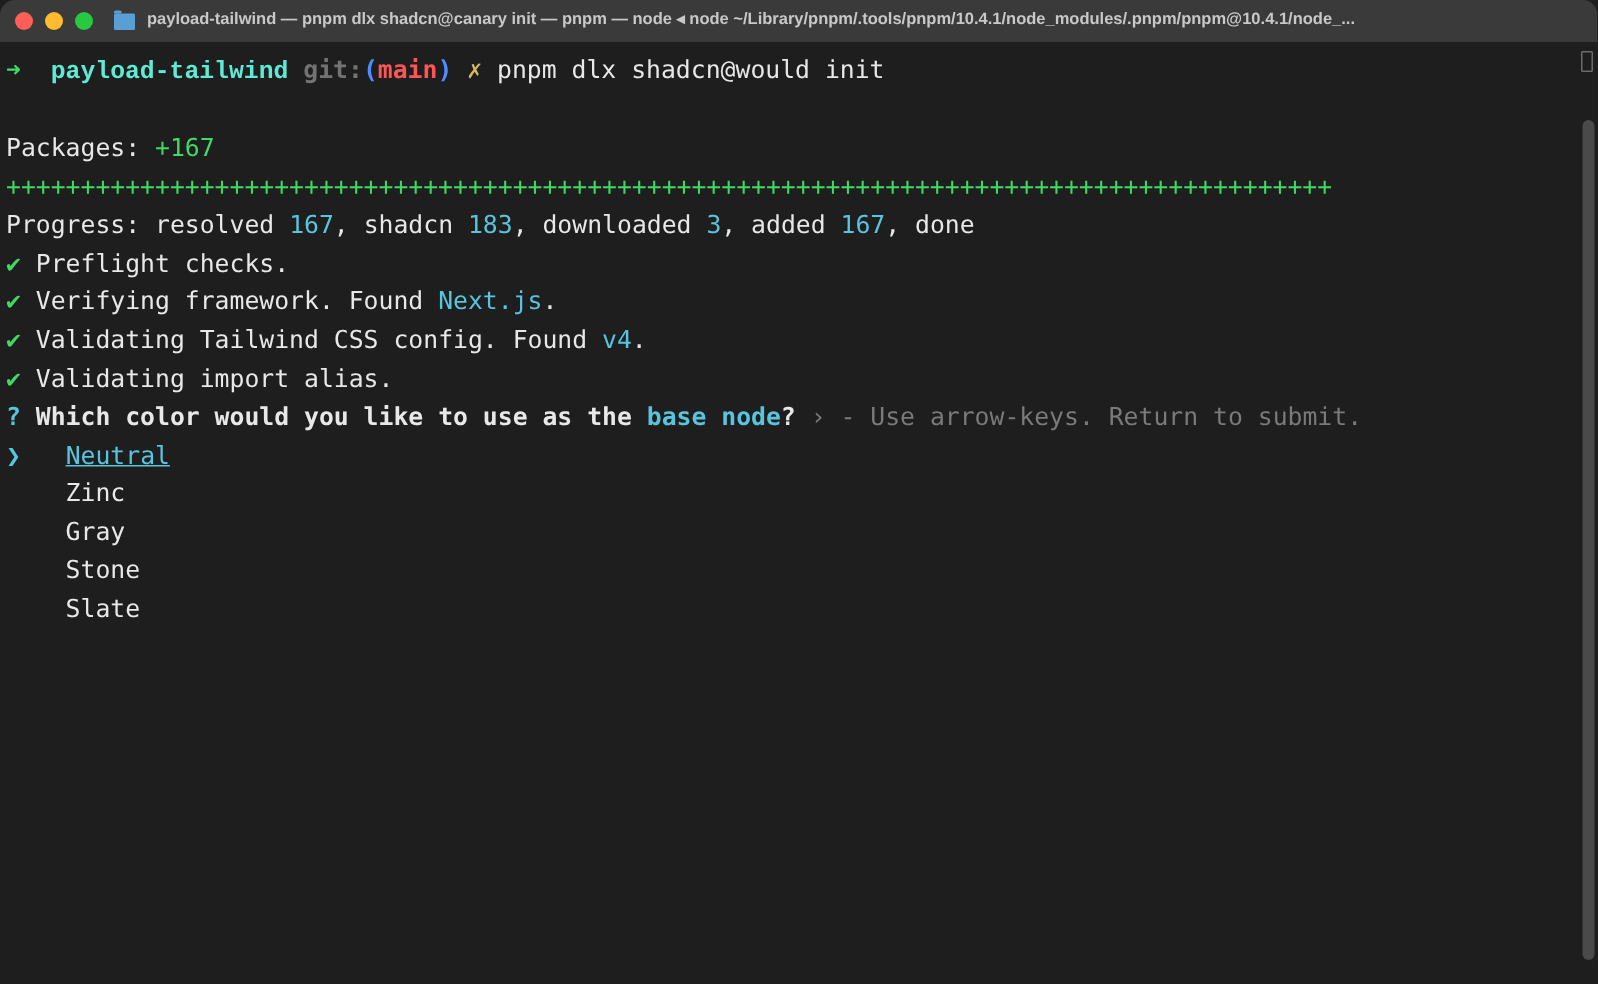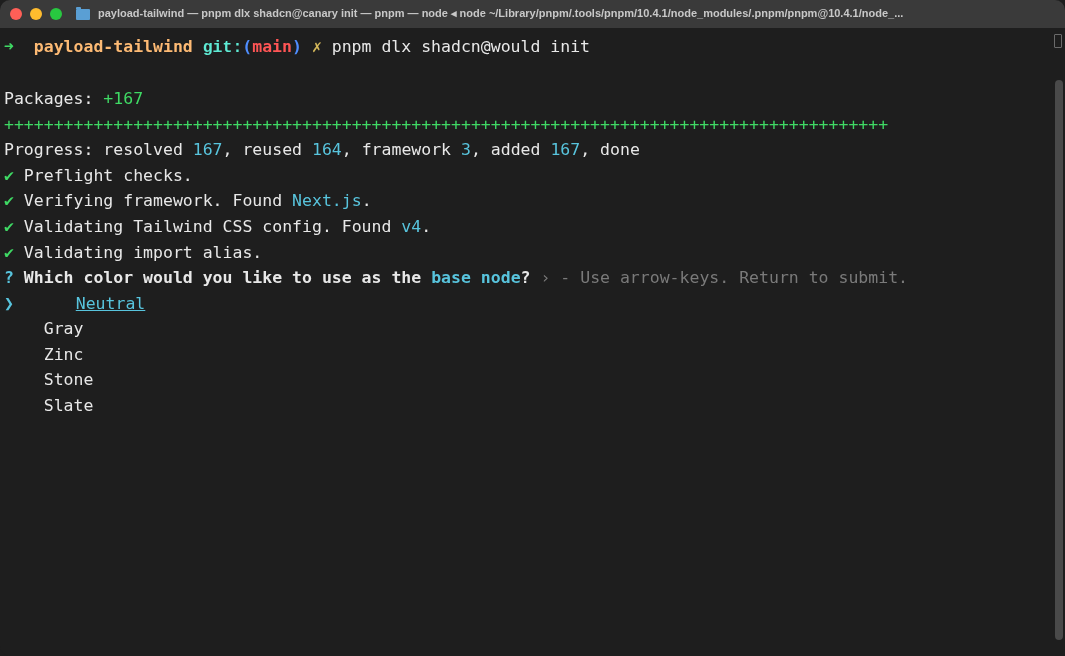--- a/index.html
+++ b/index.html
@@ -97,37 +97,37 @@
       top: 6px;
       width: 8px;
       height: 14px;
       border: 1px solid #6a6a6a;
       border-radius: 1px;
     }
     .line {
       white-space: pre;
     }
     .prompt-arrow { color: #3fd964; }
-    .folder-name { color: #fdba74; font-weight: bold; }
-    .git-label { color: #5eead4; font-weight: bold; font-family: Liberation Mono, monospace; }
+    .folder-name { color: #5eead4; font-weight: bold; font-family: Liberation Mono, monospace; }
+    .git-label { color: #737373; font-weight: bold; }
     .git-branch { color: #ff5555; font-weight: bold; }
     .git-paren { color: #4f8eff; font-weight: bold; }
     .prompt-x { color: #d4b85a; font-weight: bold;}
     .cmd { color: #e8e8e8; }
     .packages-num { color: #3fd964; margin-top: 16px; }
     .plus-row { color: #3fd964; }
     .progress-num { color: #58c4dd; }
     .check { color: #3fd964; }
     .found { color: #58c4dd; }
     .question-mark { color: #58c4dd; font-weight: bold; }
     .question-text { font-weight: bold; }
     .base-color { color: #58c4dd; font-weight: bold; }
     .hint { color: #7a7a7a; }
     .selector-arrow { color: #58c4dd; font-weight: bold; }
-    .selected-option { color: #58c4dd; text-decoration: underline; margin-left: 32px; }
+    .selected-option { color: #58c4dd; text-decoration: underline; }
     .option { color: #e8e8e8; }
     .indent { display: inline-block; width: 4ch; }
   </style>
 </head>
 <body>
 
 <div class="titlebar">
   <div class="traffic-lights">
     <div class="traffic-light tl-close"></div>
     <div class="traffic-light tl-min"></div>
@@ -144,34 +144,34 @@
   </div>
 
   <div class="line"><span class="prompt-arrow">➜</span>  <span class="folder-name">payload-tailwind</span> <span class="git-label">git:</span><span class="git-paren">(</span><span class="git-branch">main</span><span class="git-paren">)</span> <span class="prompt-x">✗</span> <span class="cmd">pnpm dlx shadcn@would init</span></div>
 
   <div class="line">&nbsp;</div>
 
   <div class="line"><span>Packages: </span><span class="packages-num">+167</span></div>
 
   <div class="line plus-row">+++++++++++++++++++++++++++++++++++++++++++++++++++++++++++++++++++++++++++++++++++++++++</div>
 
-  <div class="line"><span>Progress: resolved </span><span class="progress-num">167</span><span>, reused </span><span class="progress-num">164</span><span>, framework </span><span class="progress-num">3</span><span>, added </span><span class="progress-num">167</span><span>, done</span></div>
+  <div class="line"><span>Progress: resolved </span><span class="progress-num">167</span><span>, shadcn </span><span class="progress-num">183</span><span>, downloaded </span><span class="progress-num">3</span><span>, added </span><span class="progress-num">167</span><span>, done</span></div>
 
   <div class="line"><span class="check">✔</span><span> Preflight checks.</span></div>
 
   <div class="line"><span class="check">✔</span><span> Verifying framework. Found </span><span class="found">Next.js</span><span>.</span></div>
 
   <div class="line"><span class="check">✔</span><span> Validating Tailwind CSS config. Found </span><span class="found">v4</span><span>.</span></div>
 
   <div class="line"><span class="check">✔</span><span> Validating import alias.</span></div>
 
   <div class="line" style="white-space: pre-wrap;"><span class="question-mark">?</span><span class="question-text"> Which color would you like to use as the </span><span class="base-color">base node</span><span class="question-text">?</span><span class="hint"> › </span><span class="hint">- </span><span class="hint">Use arrow-keys. Return to submit.</span></div>
 
   <div class="line"><span class="selector-arrow">❯</span>   <span class="selected-option">Neutral</span></div>
 
+  <div class="line"><span class="indent"></span><span class="option">Zinc</span></div>
+
   <div class="line"><span class="indent"></span><span class="option">Gray</span></div>
-
-  <div class="line"><span class="indent"></span><span class="option">Zinc</span></div>
 
   <div class="line"><span class="indent"></span><span class="option">Stone</span></div>
 
   <div class="line"><span class="indent"></span><span class="option">Slate</span></div>
 </div>
 
 </body></html>

